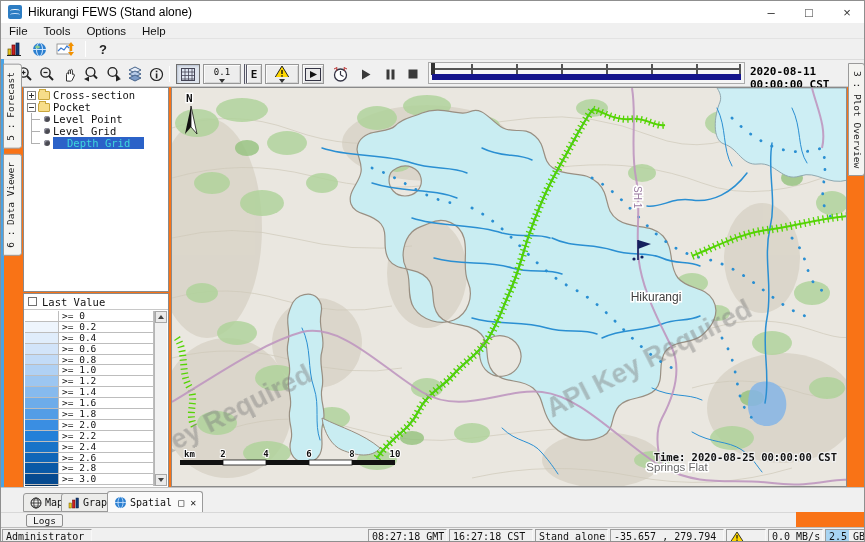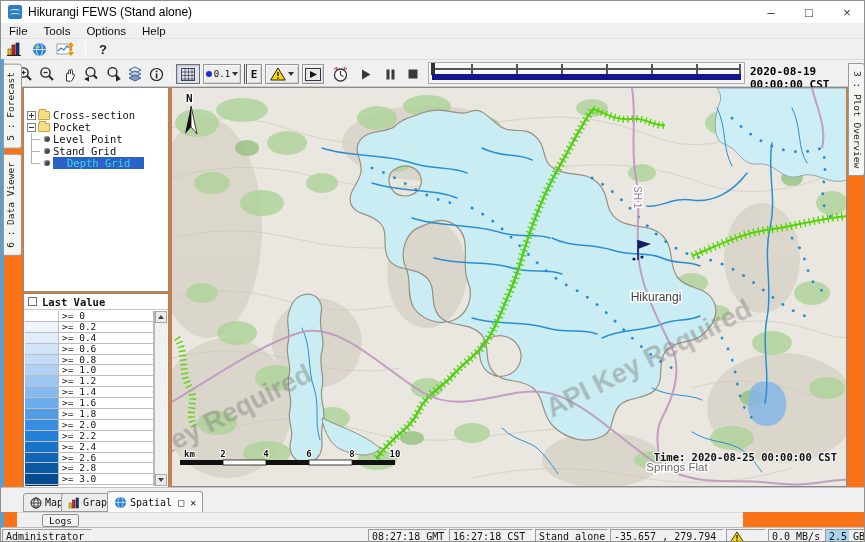--- a/index.html
+++ b/index.html
@@ -18,21 +18,21 @@
   .wincontrols{position:absolute;right:0;top:0;height:22px;display:flex;}
   .winbtn{width:38px;height:22px;display:flex;align-items:center;justify-content:center;font-size:13px;color:#333;}
   
   .menubar{position:absolute;left:0;top:22px;width:865px;height:16px;background:#f0f0f0;display:flex;align-items:center;border-bottom:1px solid #e3e3e3;}
   .mitem{padding:12px 8px;font-size:11.5px;color:#111;}
   
   .toolbar1{position:absolute;left:0;top:38px;width:865px;height:20px;display:flex;align-items:center;background:#f0f0f0;}
   .toolbar2{position:absolute;left:0;top:58px;width:865px;height:28px;background:#f0f0f0;border-top:1px solid #dcdcdc;border-bottom:1px solid #c9c9c9;}
   .tbtn{display:flex;align-items:center;justify-content:center;}
   .sep{width:1px;height:16px;background:#bdbdbd;border-right:1px solid #fff;}
-  .framed{border:1px solid #979797;background:#ededed;box-shadow:inset 1px 1px 0 #fbfbfb, inset -1px -1px 0 #d6d6d6;}
+  .framed{border:1px solid #979797;background:#ededed;box-shadow:inset 1px 1px 0 #fbfbfb, inset -1px -1px 0 #d6d6d6;flex-direction:column;}
   .pressed{border:1px solid #6f6f6f;background:#dfe5ee;box-shadow:inset 1px 1px 2px #b9c2d2;}
   .caret{width:0;height:0;border-left:3px solid transparent;border-right:3px solid transparent;border-top:4px solid #333;}
   .abs{position:absolute;}
   .helpq{font-size:13px;font-weight:bold;color:#222;}
   
   .timelinebox{position:absolute;left:427px;top:61px;width:317px;height:22px;border:1px solid #ababab;background:#f6f6f6;}
   .tl-track{position:absolute;left:4px;right:4px;top:5px;height:1.5px;background:#555;}
   .tl-tick{position:absolute;top:1px;width:1.5px;height:10px;background:#555;}
   .tl-handle{position:absolute;left:2px;top:0;width:4px;height:12px;background:#333;}
   .tl-bar{position:absolute;left:3px;right:3px;bottom:3px;height:6px;background:#14148c;}
@@ -51,40 +51,40 @@
   .folder{width:12px;height:9px;background:#f7dd8a;border:1px solid #c9a63d;border-radius:1px;position:relative;margin-right:3px;flex:none;}
   .folder:before{content:"";position:absolute;left:0;top:-3px;width:5px;height:2px;background:#f7dd8a;border:1px solid #c9a63d;border-bottom:none;}
   .bullet{width:6px;height:6px;border-radius:50%;background:#4a4a52;box-shadow:inset 1px 1px 1px #9a9aa8;margin:0 3px 0 0;flex:none;}
   .tindent{width:20px;flex:none;position:relative;height:12px;}
   .tindent:before{content:"";position:absolute;left:7px;top:0;width:1px;height:12px;background:#b0b0b0;}
   .tindent:after{content:"";position:absolute;left:7px;top:6px;width:9px;height:1px;background:#b0b0b0;}
   .tindent.last:before{height:6px;}
   .sel{background:#2b62c8;color:#3fd6dc;padding:0 14px;}
   
   .legendpanel{position:absolute;left:22px;top:292px;width:146px;height:195px;background:#fff;border:1px solid #8a8a8a;font-family:"DejaVu Sans Mono",monospace;}
-  .lheader{height:16px;display:flex;align-items:center;border-bottom:1px solid #c8c8c8;font-weight:bold;}
+  .lheader{height:16px;display:flex;align-items:center;border-bottom:1px solid #c8c8c8;}
   .cbox{width:9px;height:9px;border:1px solid #707070;background:#fff;margin:0 5px 0 4px;flex:none;}
   .lheadtext{font-size:10.5px;color:#111;}
   .llist{position:absolute;left:1px;top:17px;right:14px;bottom:1px;overflow:hidden;}
   .lrow{display:flex;height:10.9px;border-bottom:1px solid #bdbdbd;}
   .lsw{width:34px;flex:none;border-right:1px solid #bdbdbd;}
   .llb{flex:1;font-size:9.5px;line-height:10.5px;padding-left:3px;color:#111;border-right:1px solid #bdbdbd;}
   .lscroll{position:absolute;right:1px;top:17px;width:13px;bottom:1px;background:#f0f0f0;border-left:1px solid #b5b5b5;}
   .sbtn{position:absolute;left:0;width:12px;height:12px;background:#eaeaea;border:1px solid #a8a8a8;display:flex;align-items:center;justify-content:center;}
   .up{top:0;} .dn{bottom:0;}
   .tri-up{width:0;height:0;border-left:3px solid transparent;border-right:3px solid transparent;border-bottom:4px solid #444;}
   .tri-dn{width:0;height:0;border-left:3px solid transparent;border-right:3px solid transparent;border-top:4px solid #444;}
   
   .maparea{position:absolute;left:170px;top:86px;width:676px;height:400px;border:1px solid #8a8a8a;background:#eae7e0;overflow:hidden;}
   
   .bottombar{position:absolute;left:0;top:486px;width:865px;height:25px;background:#f0f0f0;border-top:1px solid #c2c2c2;}
   .btab{position:absolute;display:flex;align-items:center;gap:3px;background:#ececea;border:1px solid #9a9a9a;border-radius:3px 3px 0 0;padding:0 6px;font-family:"DejaVu Sans Mono",monospace;font-size:10px;color:#111;height:19px;top:5px;}
   .btab.active{background:#fafafa;height:22px;top:3px;border-bottom:1px solid #fafafa;justify-content:flex-end;}
   .tabglyph{font-size:10px;color:#222;margin-left:3px;}
-  .logsrow{position:absolute;left:16px;top:511px;width:726px;height:15px;background:#f0f0f0;border-top:1px solid #d8d8d8;}
+  .logsrow{position:absolute;left:0;top:511px;width:795px;height:15px;background:#f0f0f0;border-top:1px solid #d8d8d8;}
   .logsbtn{position:absolute;left:25px;top:1px;height:13px;padding:0 6px;background:#f2f2f2;border:1px solid #8f8f8f;border-radius:2px;font-family:"DejaVu Sans Mono",monospace;font-size:9.5px;display:flex;align-items:center;}
   
   .statusbar{position:absolute;left:0;top:526px;width:865px;height:16px;background:#f0f0f0;border-top:1px solid #bdbdbd;font-family:"DejaVu Sans Mono",monospace;font-size:10px;}
   .scell{position:absolute;top:1px;height:14px;border:1px solid;border-color:#9d9d9d #f8f8f8 #f8f8f8 #9d9d9d;padding:1px 0 0 3px;white-space:nowrap;overflow:hidden;}
   .memfill{position:absolute;left:0;top:0;bottom:0;width:60%;background:#a8d4f2;}
   .memtext{position:relative;}
   svg text{user-select:none;}
 </style>
 </head>
 <body>
@@ -271,49 +271,49 @@
     <div class="tl-tick" style="left:42px"></div>
     <div class="tl-tick" style="left:87px"></div>
     <div class="tl-tick" style="left:132px"></div>
     <div class="tl-tick" style="left:177px"></div>
     <div class="tl-tick" style="left:222px"></div>
     <div class="tl-tick" style="left:267px"></div>
     <div class="tl-tick" style="left:310px"></div>
     <div class="tl-handle"></div>
     <div class="tl-bar"></div>
   </div>
-  <div class="tl-date">2020-08-19 00:00:00 CST</div>
+  <div class="tl-date">2020-08-11 00:00:00 CST</div>
 
   <div class="bluestrip"></div>
   <div class="vtabcol">
     <div class="vtab">5 : Forecast</div>
     <div class="vtab">6 : Data Viewer</div>
   </div>
   <div class="vtabR">3 : Plot Overview</div>
 
   <div class="treepanel">
-    <div class="trow" style="margin-top:21px">
+    <div class="trow" style="margin-top:1px">
       <span class="pmbox plus"></span>
       <span class="folder"></span>
       <span>Cross-section</span>
     </div>
     <div class="trow">
       <span class="pmbox"></span>
       <span class="folder"></span>
       <span>Pocket</span>
     </div>
     <div class="trow">
       <span class="tindent"></span>
       <span class="bullet"></span>
       <span>Level Point</span>
     </div>
     <div class="trow">
       <span class="tindent"></span>
       <span class="bullet"></span>
-      <span>Stand Grid</span>
+      <span>Level Grid</span>
     </div>
     <div class="trow">
       <span class="tindent last"></span>
       <span class="bullet"></span>
       <span class="sel">Depth Grid</span>
     </div>
   </div>
 
   <div class="legendpanel">
     <div class="lheader">

